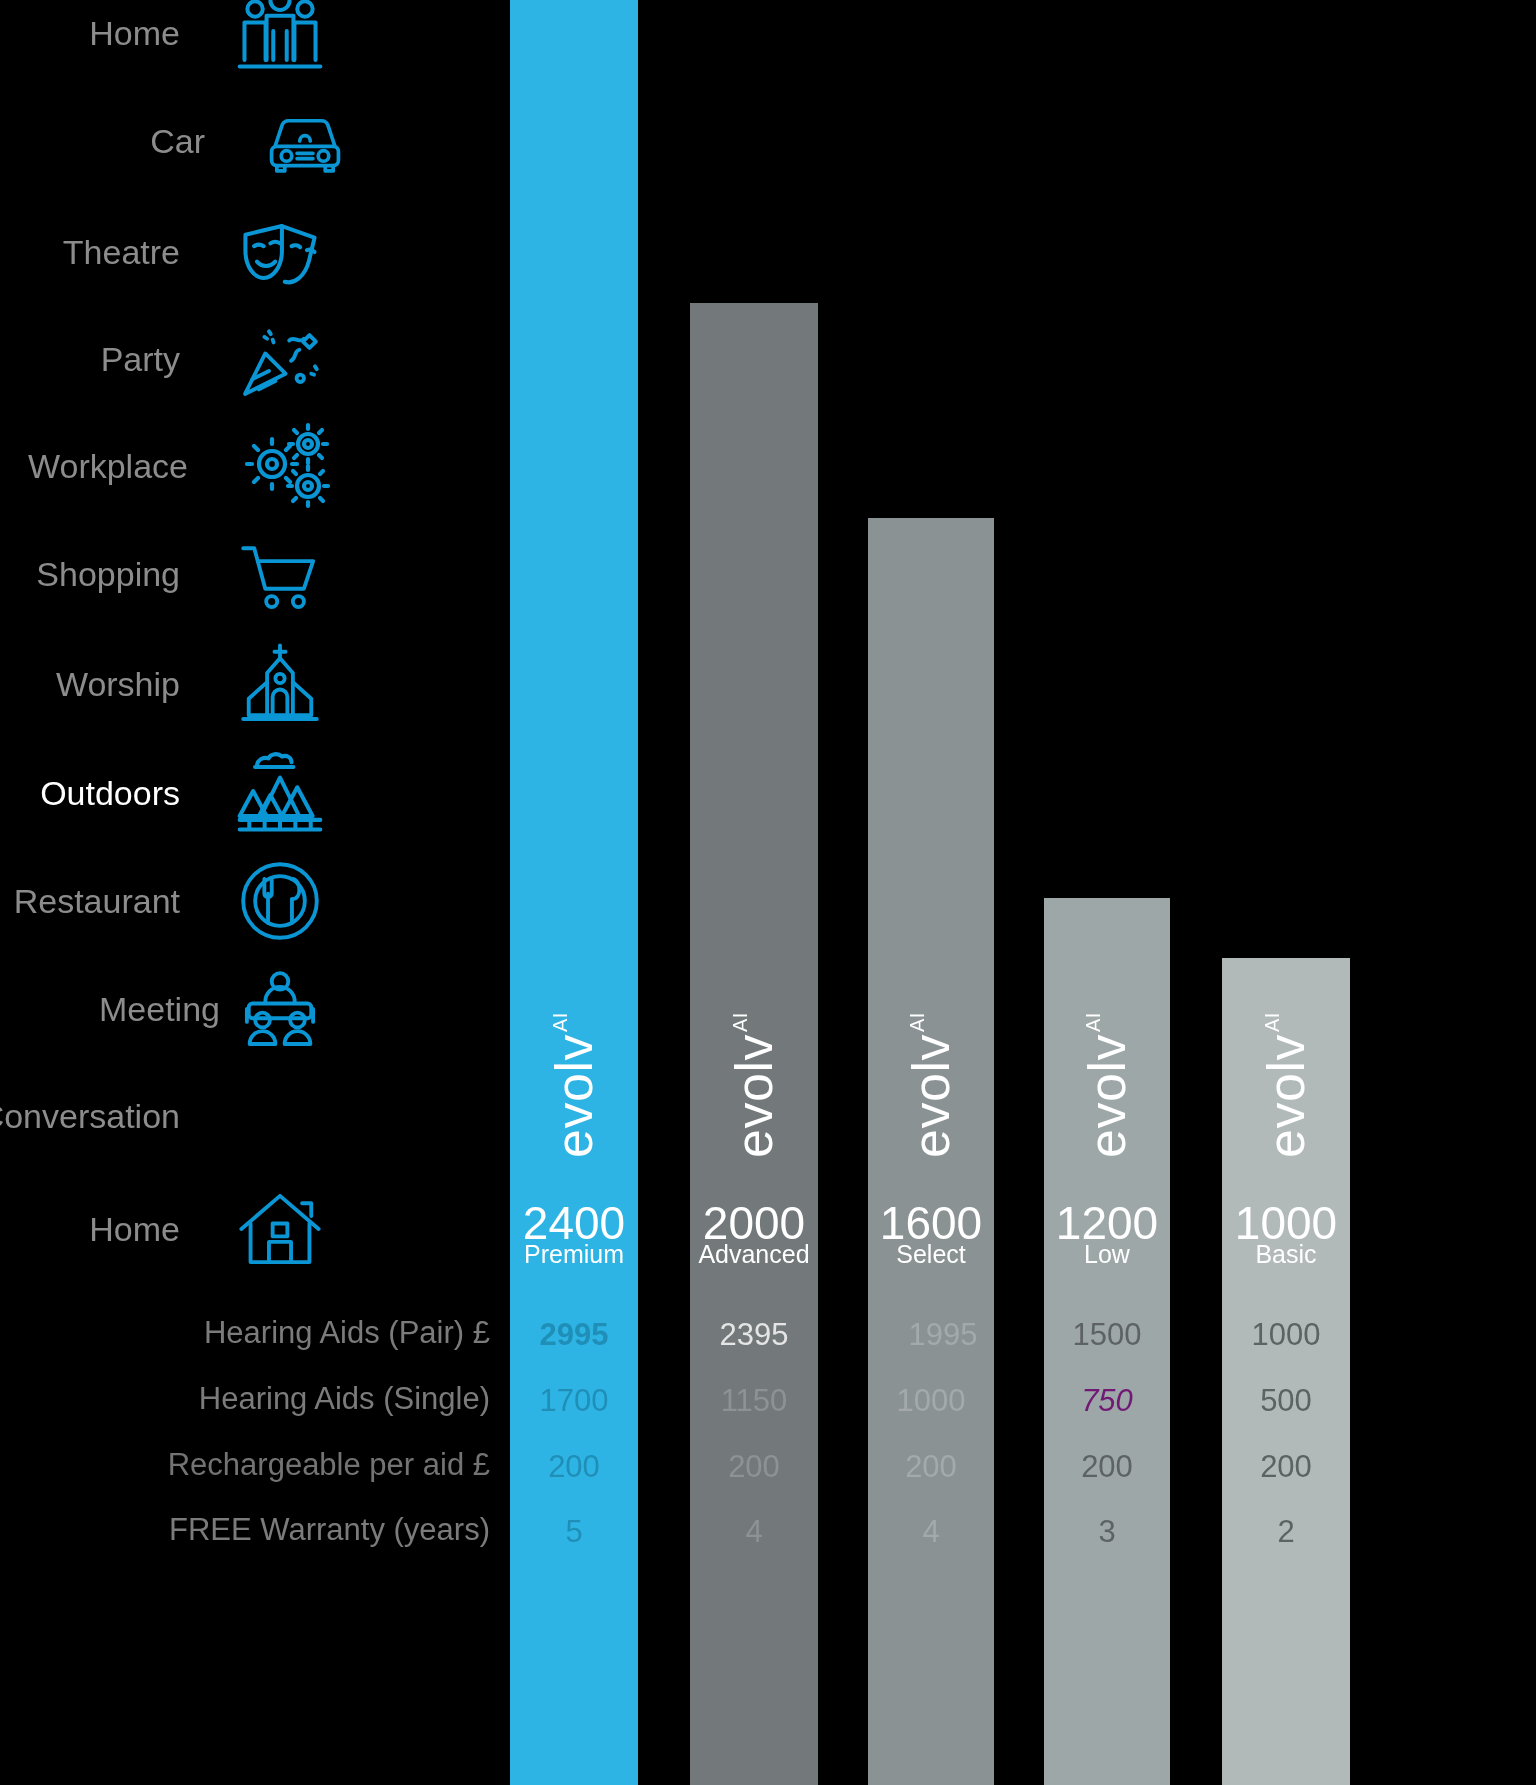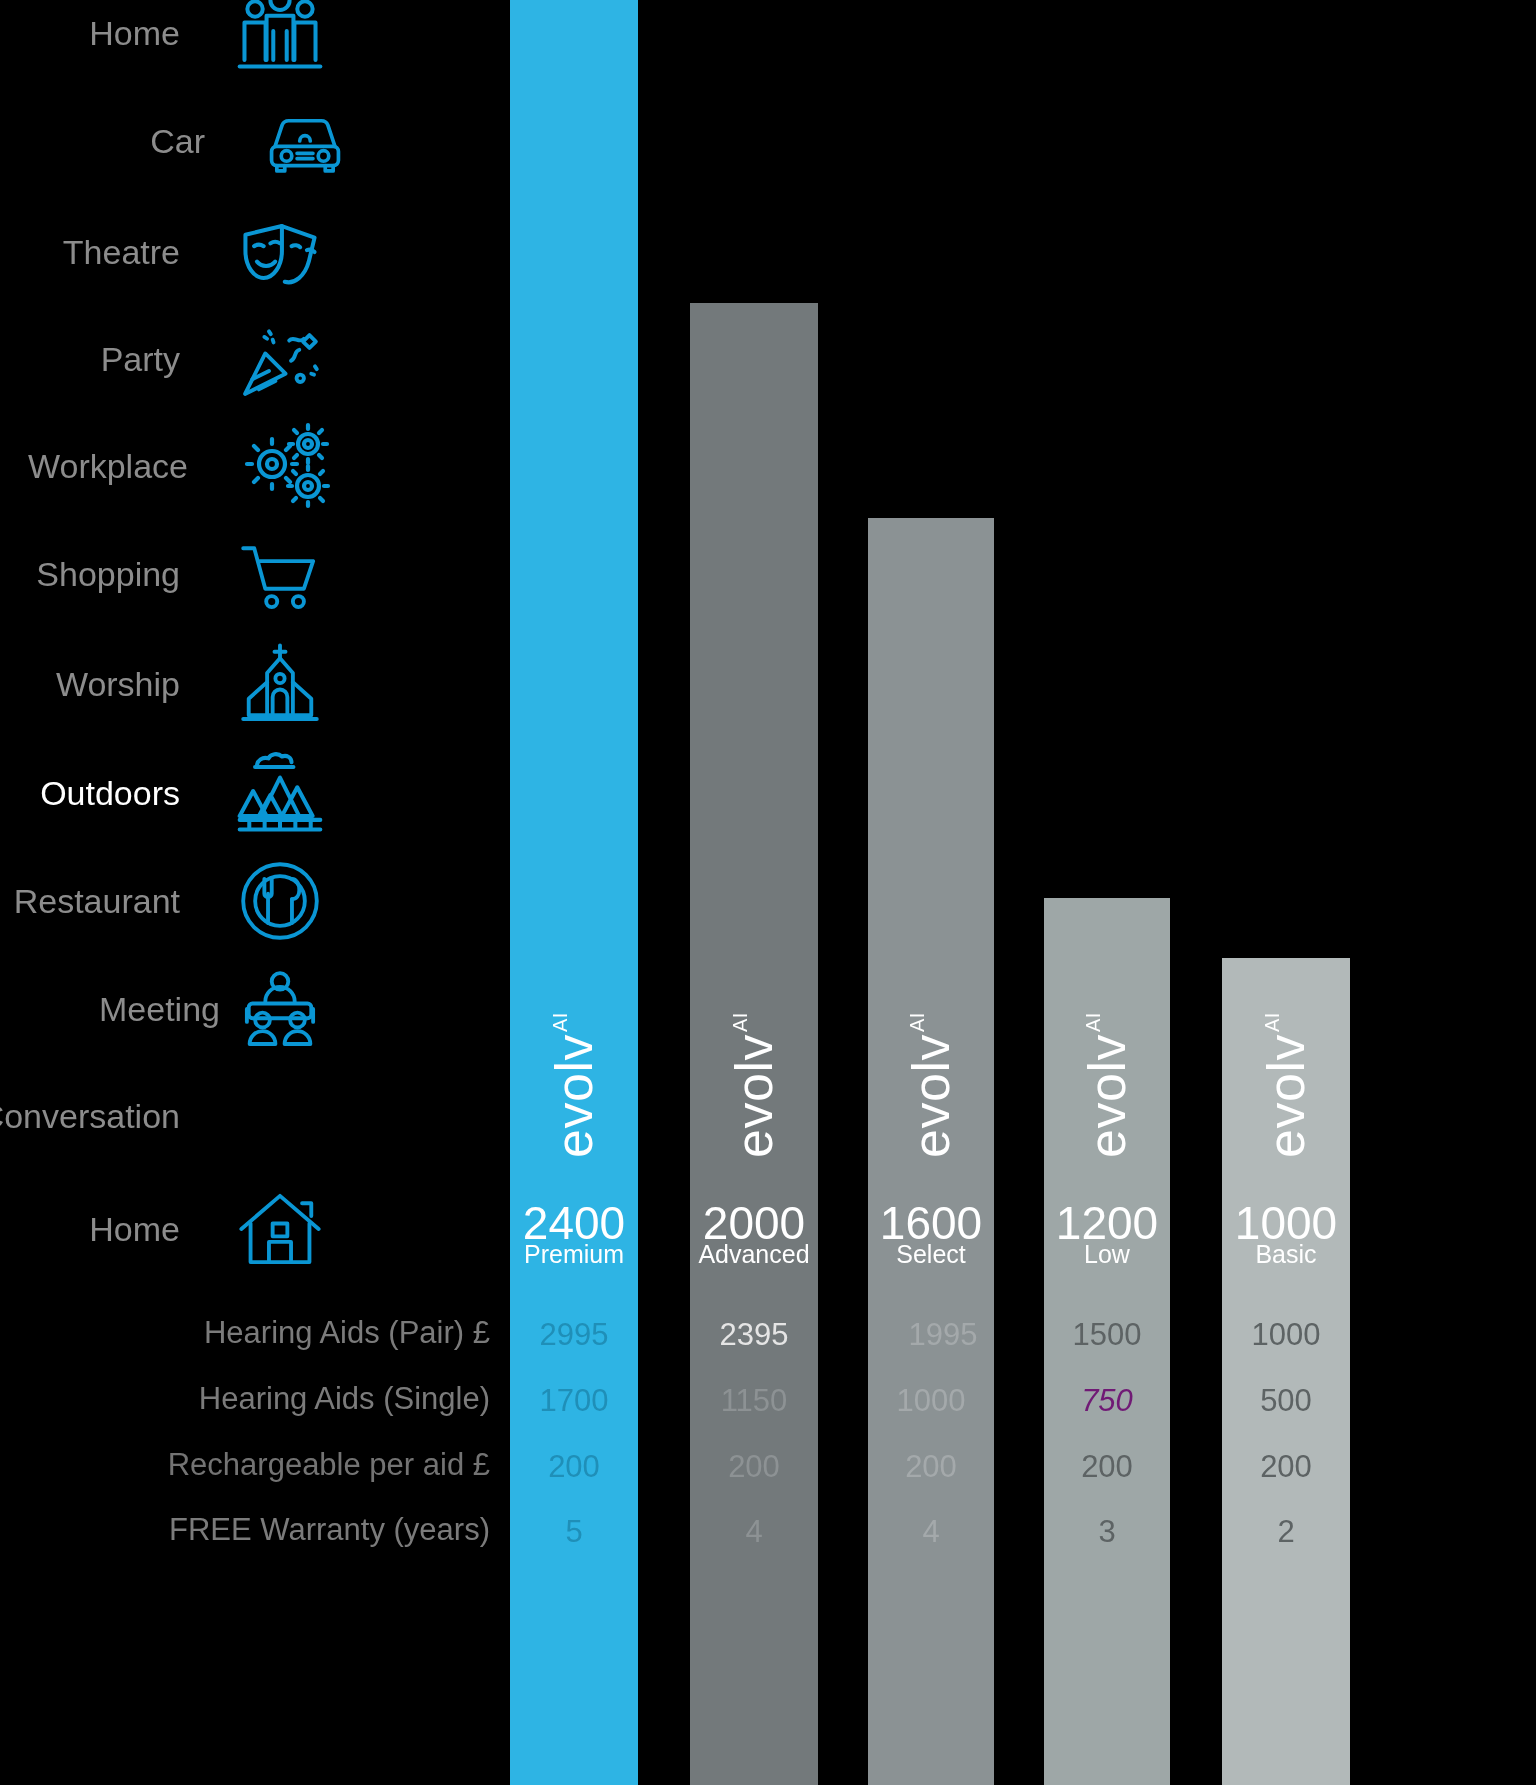--- a/index.html
+++ b/index.html
@@ -227,21 +227,21 @@
   <div id="bars">
       <div class="bar" style="left: 510px; width: 128px; height: 1785px; background: rgb(46, 180, 228);">
         <div class="logo-wrap" style="top: 985px; height: 200px;">
           <div class="logo">
             <span class="word">evolv</span>
             <span class="sup">AI</span>
           </div>
         </div>
         <div class="num" style="top: 1200px;">2400</div>
         <div class="tier" style="top: 1242px;">Premium</div>
-        <div class="cell" style="top: 1319px; color: rgb(31, 143, 184);">2995</div>
+        <div class="cell" style="top: 1319px; color: rgb(31, 143, 184); font-weight: bold;">2995</div>
         <div class="cell" style="top: 1385px; color: rgb(31, 143, 184);">1700</div>
         <div class="cell" style="top: 1451px; color: rgb(31, 143, 184);">200</div>
         <div class="cell" style="top: 1516px; color: rgb(31, 143, 184);">5</div>
       </div>
       <div class="bar" style="left: 690px; width: 128px; height: 1482px; background: rgb(115, 121, 123);">
         <div class="logo-wrap" style="top: 682px; height: 200px;">
           <div class="logo">
             <span class="word">evolv</span>
             <span class="sup">AI</span>
           </div>

